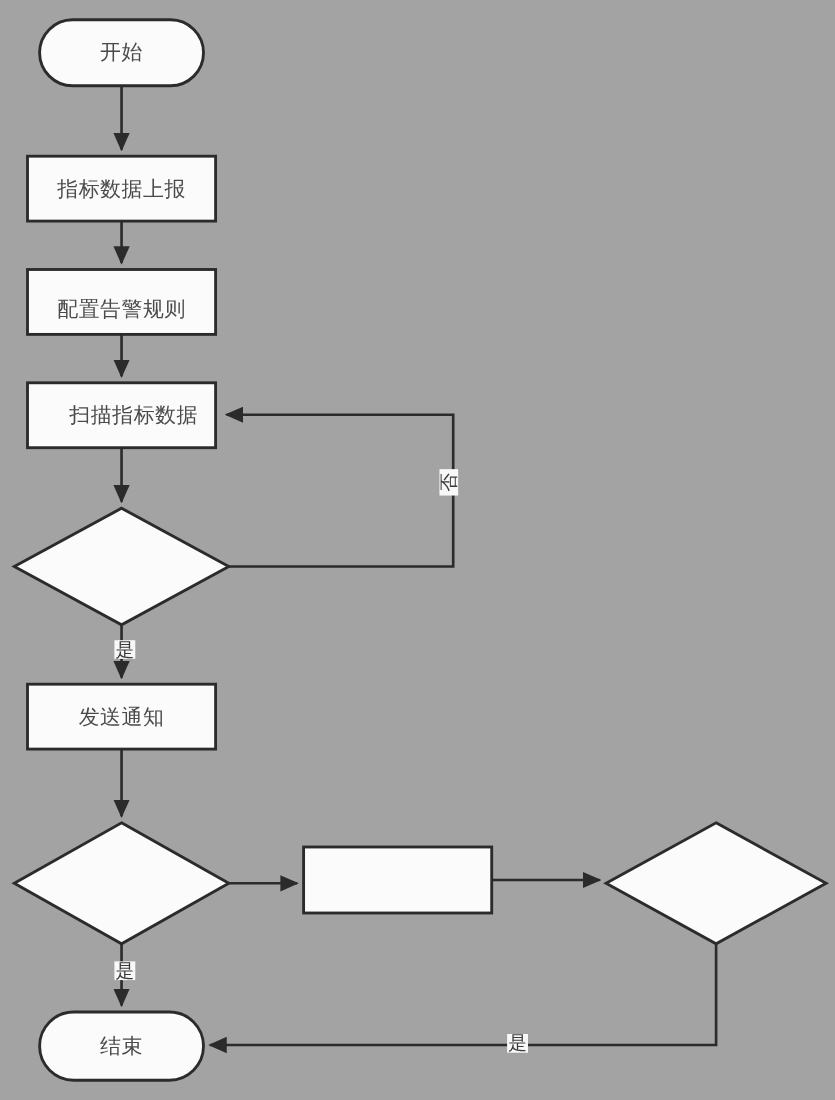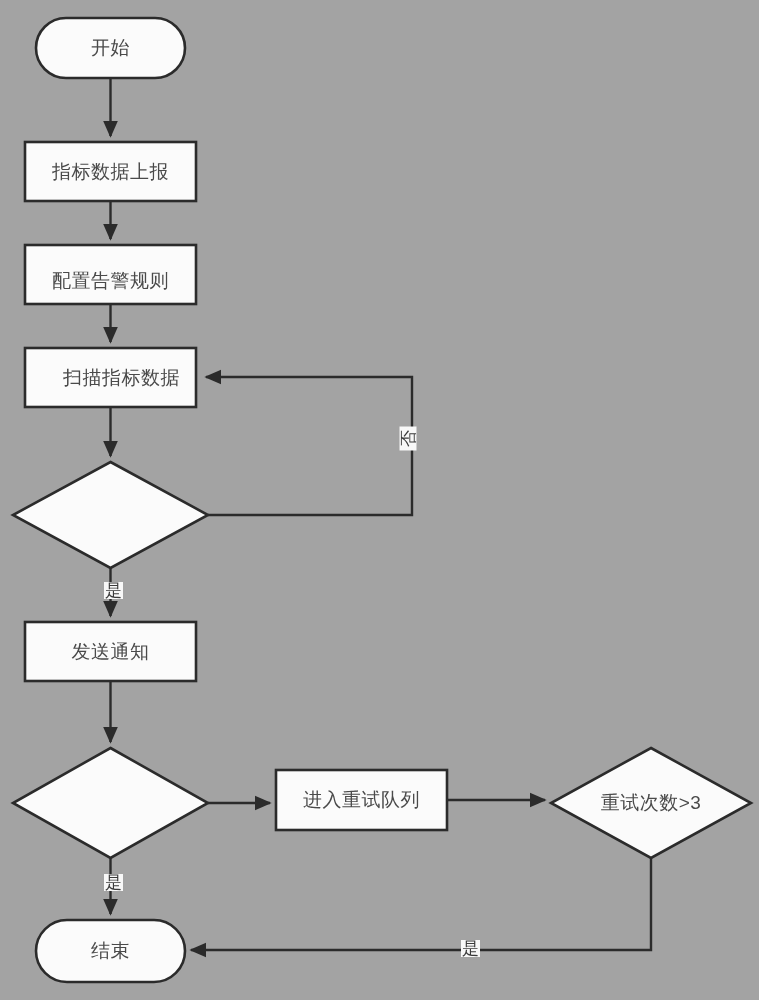--- a/index.html
+++ b/index.html
@@ -115,23 +115,21 @@
   <div class="node-label" style="left:25px; top:142px; width:171px; height:59px;">指标数据上报</div>
 
   <div class="node-label" style="left:25px; top:245px; width:171px; height:71px;">配置告警规则</div>
 
   <div class="node-label" style="left:25px; top:348px; width:193px; height:59px;">扫描指标数据</div>
 
 
   <div class="node-label" style="left:25px; top:622px; width:171px; height:59px;">发送通知</div>
 
 
-  <div class="node-label" style="left:276px; top:770px; width:171px; height:60px;">进入重试队列</div>
 
-  <div class="node-label" style="left:551px; top:748px; width:200px; height:110px;">重试次数&gt;3</div>
 
   <div class="node-label" style="left:36px; top:920px; width:149px; height:62px;">结束</div>
 
   <div class="edge-label rot" style="left:396px; top:430px; width:22px; text-align:center;">否</div>
 
   <div class="edge-label" style="left:104px; top:582px;">是</div>
 
   <div class="edge-label" style="left:104px; top:874px;">是</div>
 
   <div class="edge-label" style="left:461px; top:940px;">是</div>

